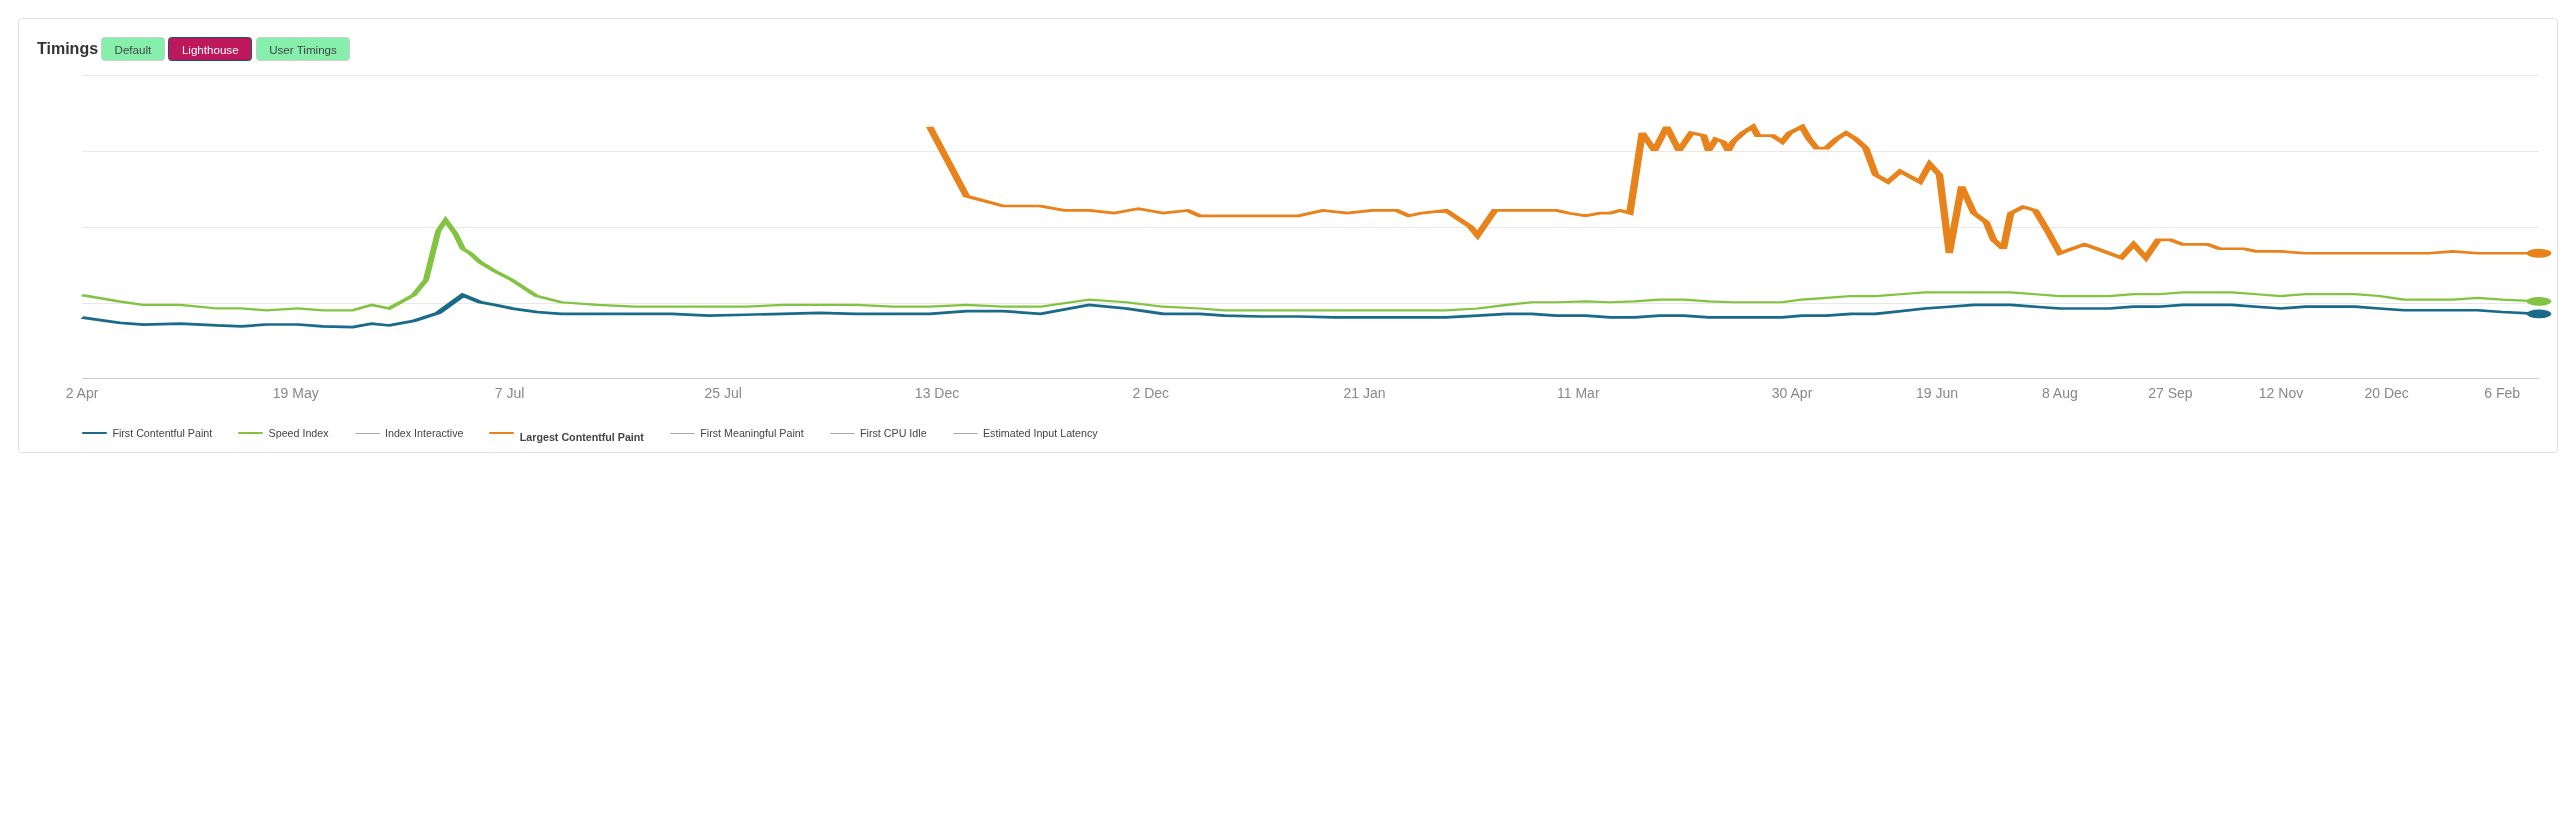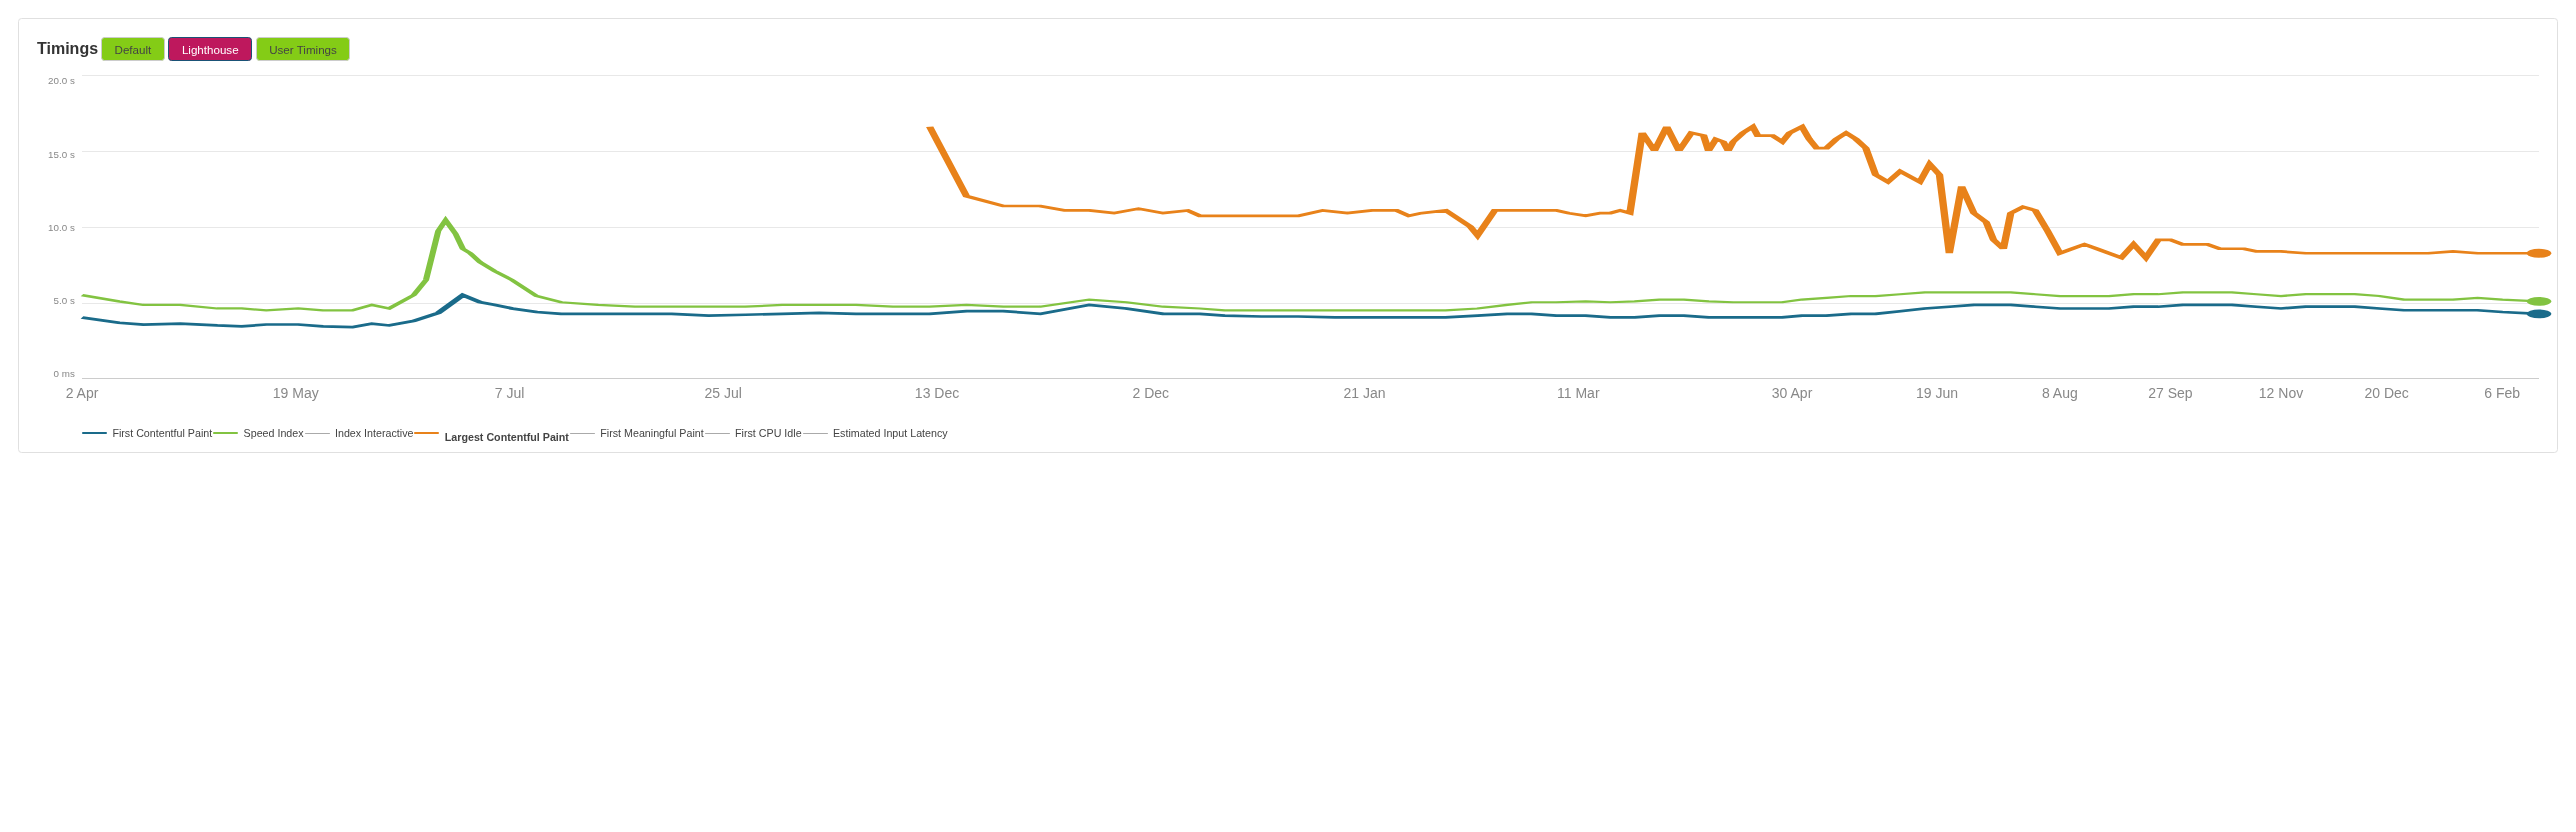--- a/index.html
+++ b/index.html
@@ -28,21 +28,21 @@
       color: #333;
     }
     .tab-group {
       display: flex;
       gap: 3.6px;
     }
     .tab {
       padding: 4.5px 12.5px;
       border: 0.9px solid #ccc;
       border-radius: 3.6px;
-      background: #84cc16;
+      background: #86efac;
       font-size: 11.6px;
       cursor: pointer;
       color: #444;
     }
     .tab.active {
       background: #be185d;
       color: #fff;
       border-color: #1a5276;
     }
     .chart-area {
@@ -101,21 +101,21 @@
       position: absolute;
       left: 0;
       top: 0;
       width: 100%;
       height: 100%;
       overflow: visible;
     }
     .legend {
       display: flex;
       flex-wrap: wrap;
-      gap: 1px;
+      gap: 26px;
       margin-top: 7.2px;
       padding-left: 45px;
       align-items: center;
     }
     .legend-item {
       display: flex;
       align-items: center;
       gap: 5.4px;
       font-size: 10.7px;
       color: #444;
@@ -138,27 +138,20 @@
     <span class="timings-title">Timings</span>
     <div class="tab-group">
       <button class="tab">Default</button>
       <button class="tab active">Lighthouse</button>
       <button class="tab">User Timings</button>
     </div>
   </div>
 
   <div class="chart-area">
 
-    <div class="y-axis">
-      <span class="y-label">20.0 s</span>
-      <span class="y-label">15.0 s</span>
-      <span class="y-label">10.0 s</span>
-      <span class="y-label">5.0 s</span>
-      <span class="y-label">0 ms</span>
-    </div>
 
     <div class="chart-inner">
 
       <div class="grid-line" style="top: 0%"></div>
       <div class="grid-line" style="top: 25%"></div>
       <div class="grid-line" style="top: 50%"></div>
       <div class="grid-line" style="top: 75%"></div>
 
       <svg class="chart-svg" viewBox="0 0 1000 340" preserveAspectRatio="none">
 

